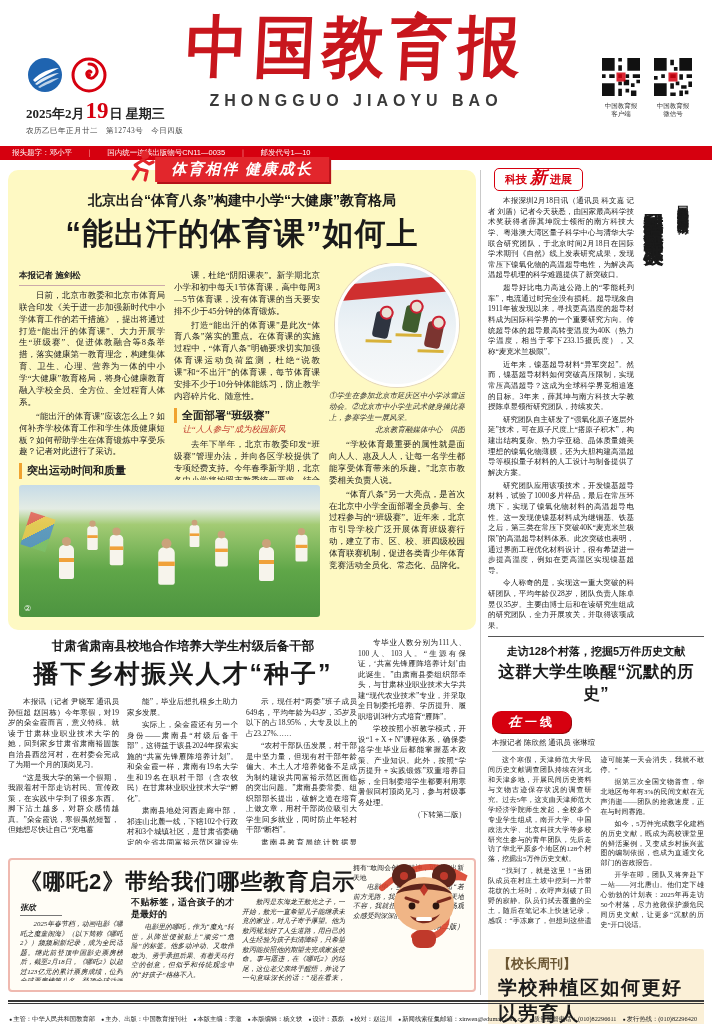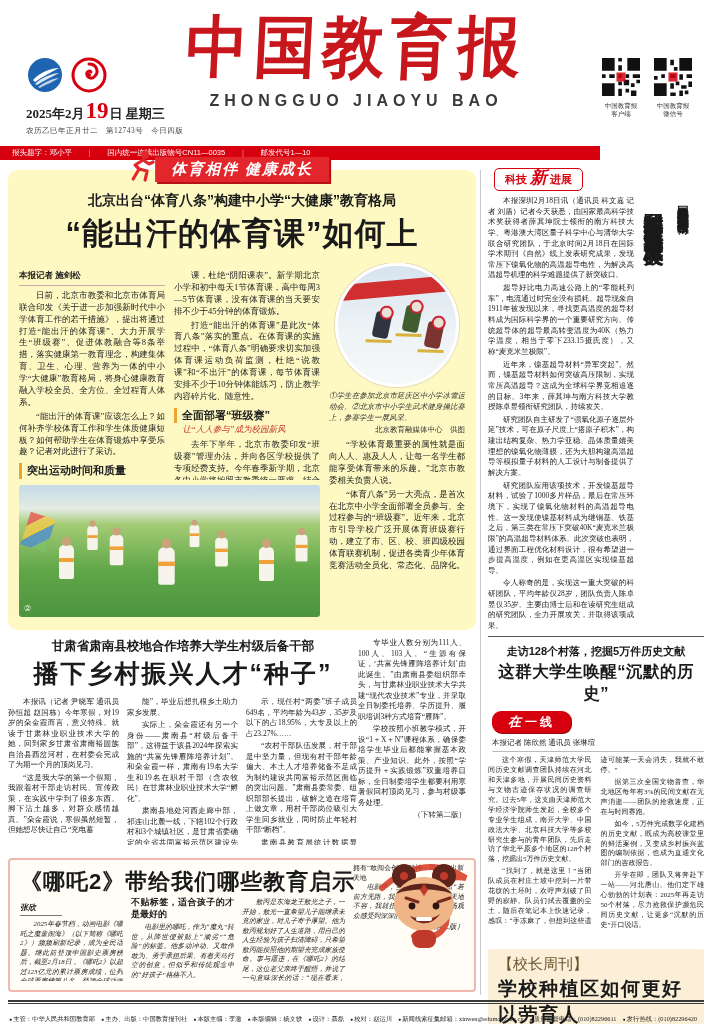--- a/index.html
+++ b/index.html
@@ -20,21 +20,21 @@
   .date-sub { font-size:7.5px; color:#444; margin-top:2px; letter-spacing:.5px; }
   .title-wrap { position:absolute; left:150px; right:150px; top:6px; text-align:center; }
   .paper-title { font-size:62px; font-weight:bold; color:#c8161d; letter-spacing:6px;
                  transform:scaleY(1.08) skewX(-3deg); line-height:1.35; }
   .paper-pinyin { font-size:16px; font-weight:bold; color:#3a3a3a; letter-spacing:5px;
                   font-family:"Liberation Sans","DejaVu Sans",sans-serif; margin-top:2px; }
   .qrs { position:absolute; right:18px; top:58px; display:flex; gap:10px; }
   .qr { width:42px; text-align:center; }
   .qr svg { background:#fff; }
   .qr-label { font-size:6.5px; color:#333; line-height:1.25; margin-top:2px; }
-  .redbar { position:absolute; top:146px; left:0; width:600px; height:14px; background:#d6000f;
+  .redbar { position:absolute; top:146px; left:0; width:712px; height:14px; background:#d6000f;
             color:#fff; font-size:7.5px; display:flex; align-items:center; padding-left:12px;
             font-family:"Liberation Sans","DejaVu Sans",sans-serif; }
   .redbar span { margin-right:14px; }
   .redbar span + span::before { content:"｜"; margin-right:14px; color:#ffb3b3; }
 
   
   .lead-panel { position:absolute; left:8px; top:170px; width:468px; height:460px;
                 background:#fef9c3; border-radius:10px; }
   .banner { position:absolute; top:-13px; left:50%; transform:translateX(-50%);
             background:#e2262c; color:#fff; padding:3px 16px; font-size:15px; font-weight:bold;
@@ -72,21 +72,21 @@
                   background:linear-gradient(180deg,#d7e4ee 0%,#eef3f6 55%,#f6f8f9 100%); }
   .ski-banner { position:absolute; top:14px; left:-6px; right:-6px; height:16px; background:#cf2f2f;
                 transform:rotate(-5deg); }
   .skier { position:absolute; width:16px; height:26px; background:#2e3440; border-radius:4px;
            transform:rotate(12deg); }
   .skier::before { content:""; position:absolute; top:-7px; left:3px; width:10px; height:10px;
                    border-radius:50%; background:#e8e2d6; border:2px solid #c23; }
   .skier::after { content:""; position:absolute; bottom:-5px; left:-5px; width:26px; height:3px;
                   background:#d8b23a; transform:rotate(-10deg); }
   .caption { font-size:7.5px; font-style:italic; color:#333; line-height:1.45; text-align:justify; }
-  .credit { font-size:7.5px; color:#333; text-align:right; margin:1px 0 4px; }
+  .credit { font-size:7.5px; font-style:italic; color:#333; text-align:right; margin:1px 0 4px; }
   .col3 { width:146px; height:354px; overflow:hidden; font-size:8.5px; line-height:1.4; text-align:justify; }
 
   
   .rural { position:absolute; left:8px; top:638px; width:468px; height:212px; display:flex; gap:0; }
   .rural-main { width:350px; }
   .rural-kicker { text-align:center; font-size:12.5px; font-weight:bold; }
   .rural-headline { text-align:center; font-size:25px; font-weight:bold; letter-spacing:2px; margin:2px 0 7px; }
   .rural-cols { display:flex; gap:8px; }
   .rcol { width:111px; height:148px; overflow:hidden; font-size:7.5px; line-height:1.4; text-align:justify; }
   .rcol4 { width:108px; height:206px; overflow:hidden; font-size:7.5px; line-height:1.4; text-align:justify; }
@@ -124,21 +124,21 @@
   .hist-kicker { text-align:center; font-size:11px; font-weight:bold; }
   .hist-headline { text-align:center; font-size:16.5px; font-weight:bold; letter-spacing:.5px; margin:2px 0 6px; }
   .line-badge { display:inline-flex; align-items:baseline; background:#d6000f; color:#fff;
                 border-radius:9px; padding:2px 16px; margin-left:4px; box-shadow:1px 1px 0 #99070d; }
   .line-badge .lb-a { font-style:italic; font-size:13px; font-weight:bold; margin-right:4px; }
   .line-badge .lb-b { font-size:12px; font-weight:bold; letter-spacing:3px; }
   .hist-byline { font-size:7.5px; margin:5px 0 4px 4px; border-bottom:1px solid #bbb; padding-bottom:3px; }
   .hist-text { column-count:2; column-gap:9px; height:186px; overflow:hidden; font-size:7px;
                line-height:1.42; text-align:justify; }
   .principal-box { background:#fbf0d7; border-radius:2px; margin-top:7px; padding:6px 10px 5px; }
-  .pb-label { font-size:15px; color:#6b5632; font-weight:normal; }
+  .pb-label { font-size:13px; color:#6b5632; font-weight:bold; }
   .pb-headline { font-size:19px; font-weight:bold; letter-spacing:1.5px; margin-top:2px; }
   .pb-see { text-align:right; font-size:7.5px; color:#d6000f; font-weight:bold; margin-top:1px; }
 
   
   .footer { position:absolute; left:8px; right:8px; top:1000px; border-top:2.5px solid #3a3a3a; }
   .footer-inner { border-top:1px solid #3a3a3a; margin-top:1px; padding-top:3px; text-align:center; }
   .foot-item { display:inline; font-size:6.3px; color:#222; margin-right:6px; white-space:nowrap; }
   .foot-item::before { content:"● "; font-size:5px; }
 </style>
 </head>

